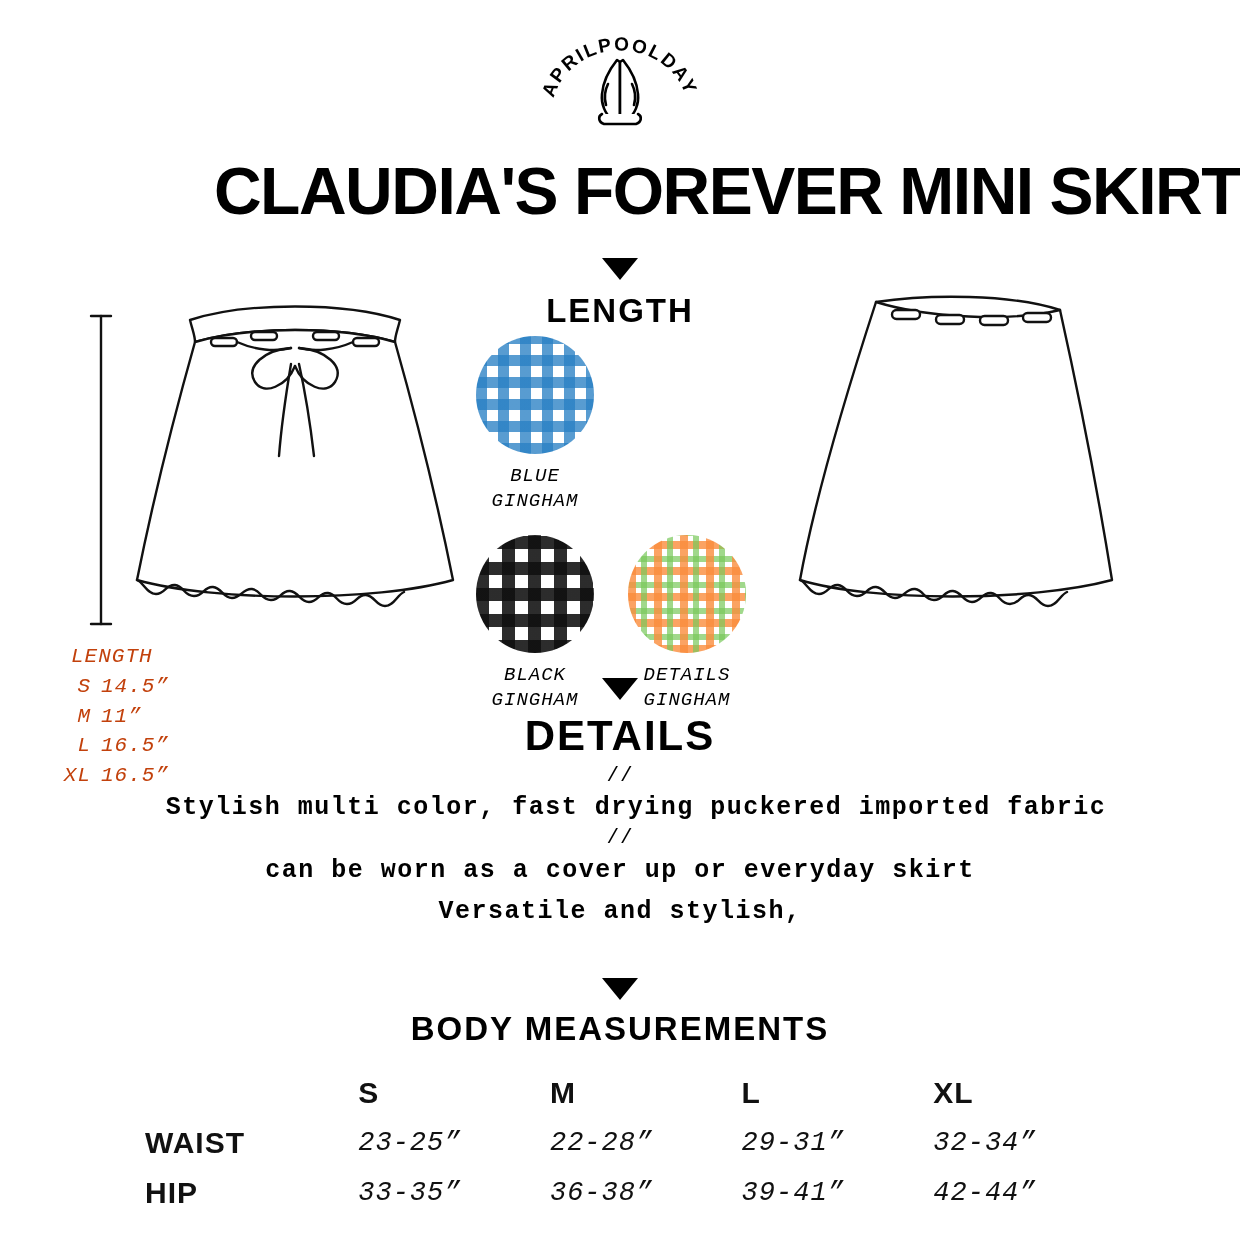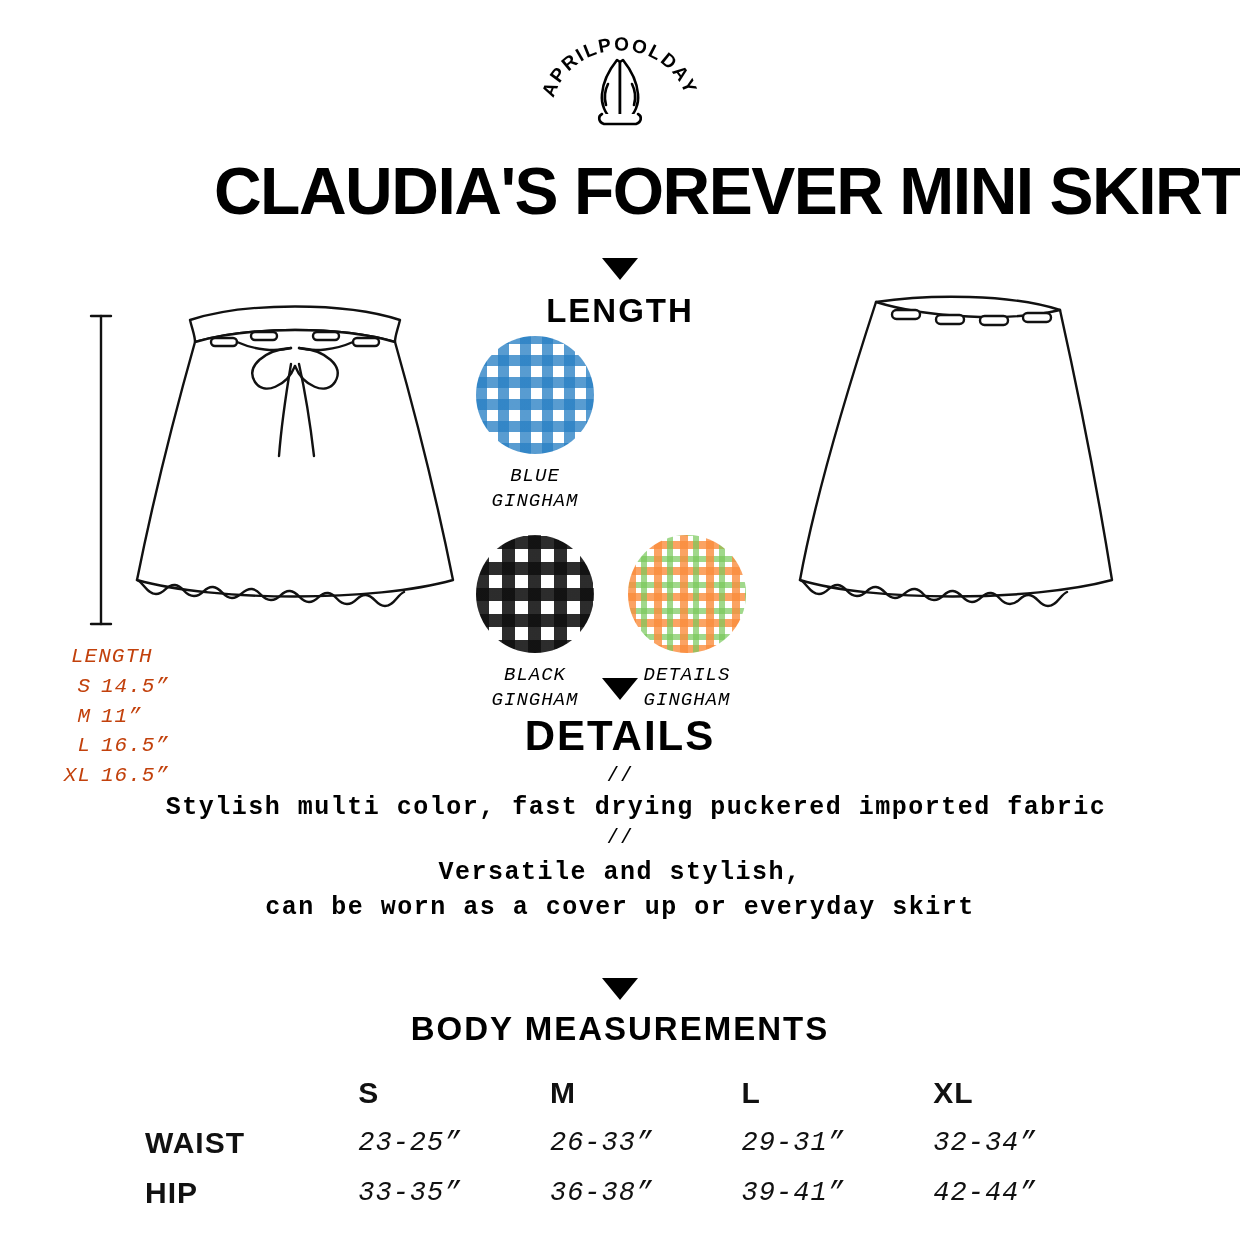--- a/index.html
+++ b/index.html
@@ -323,42 +323,42 @@
   </div>
 </div>
 
 <div class="arrow arrow-details"></div>
 <div class="section-head head-details">DETAILS</div>
 
 <div class="details-block">
   <div class="sep">//</div>
   <div class="det-line-1">Stylish multi color, fast drying puckered imported fabric</div>
   <div class="sep">//</div>
+  <div class="det-line-2" style="margin-top:0">can be worn as a cover up or everyday skirt</div>
   <div class="det-line-2">Versatile and stylish,</div>
-  <div class="det-line-2" style="margin-top:0">can be worn as a cover up or everyday skirt</div>
 </div>
 
 <div class="arrow arrow-body"></div>
 <div class="section-head head-body">BODY MEASUREMENTS</div>
 
 <table class="meas-table">
   <thead>
     <tr>
       <th class="rowhead-blank"></th>
       <th class="size-col">S</th>
       <th class="size-col">M</th>
       <th class="size-col">L</th>
       <th class="size-col">XL</th>
     </tr>
   </thead>
   <tbody>
     <tr>
       <td class="rowhead">WAIST</td>
       <td class="val">23-25”</td>
-      <td class="val">26-33”</td>
+      <td class="val">22-28”</td>
       <td class="val">29-31”</td>
       <td class="val">32-34”</td>
     </tr>
     <tr>
       <td class="rowhead">HIP</td>
       <td class="val">33-35”</td>
       <td class="val">36-38”</td>
       <td class="val">39-41”</td>
       <td class="val">42-44”</td>
     </tr>

